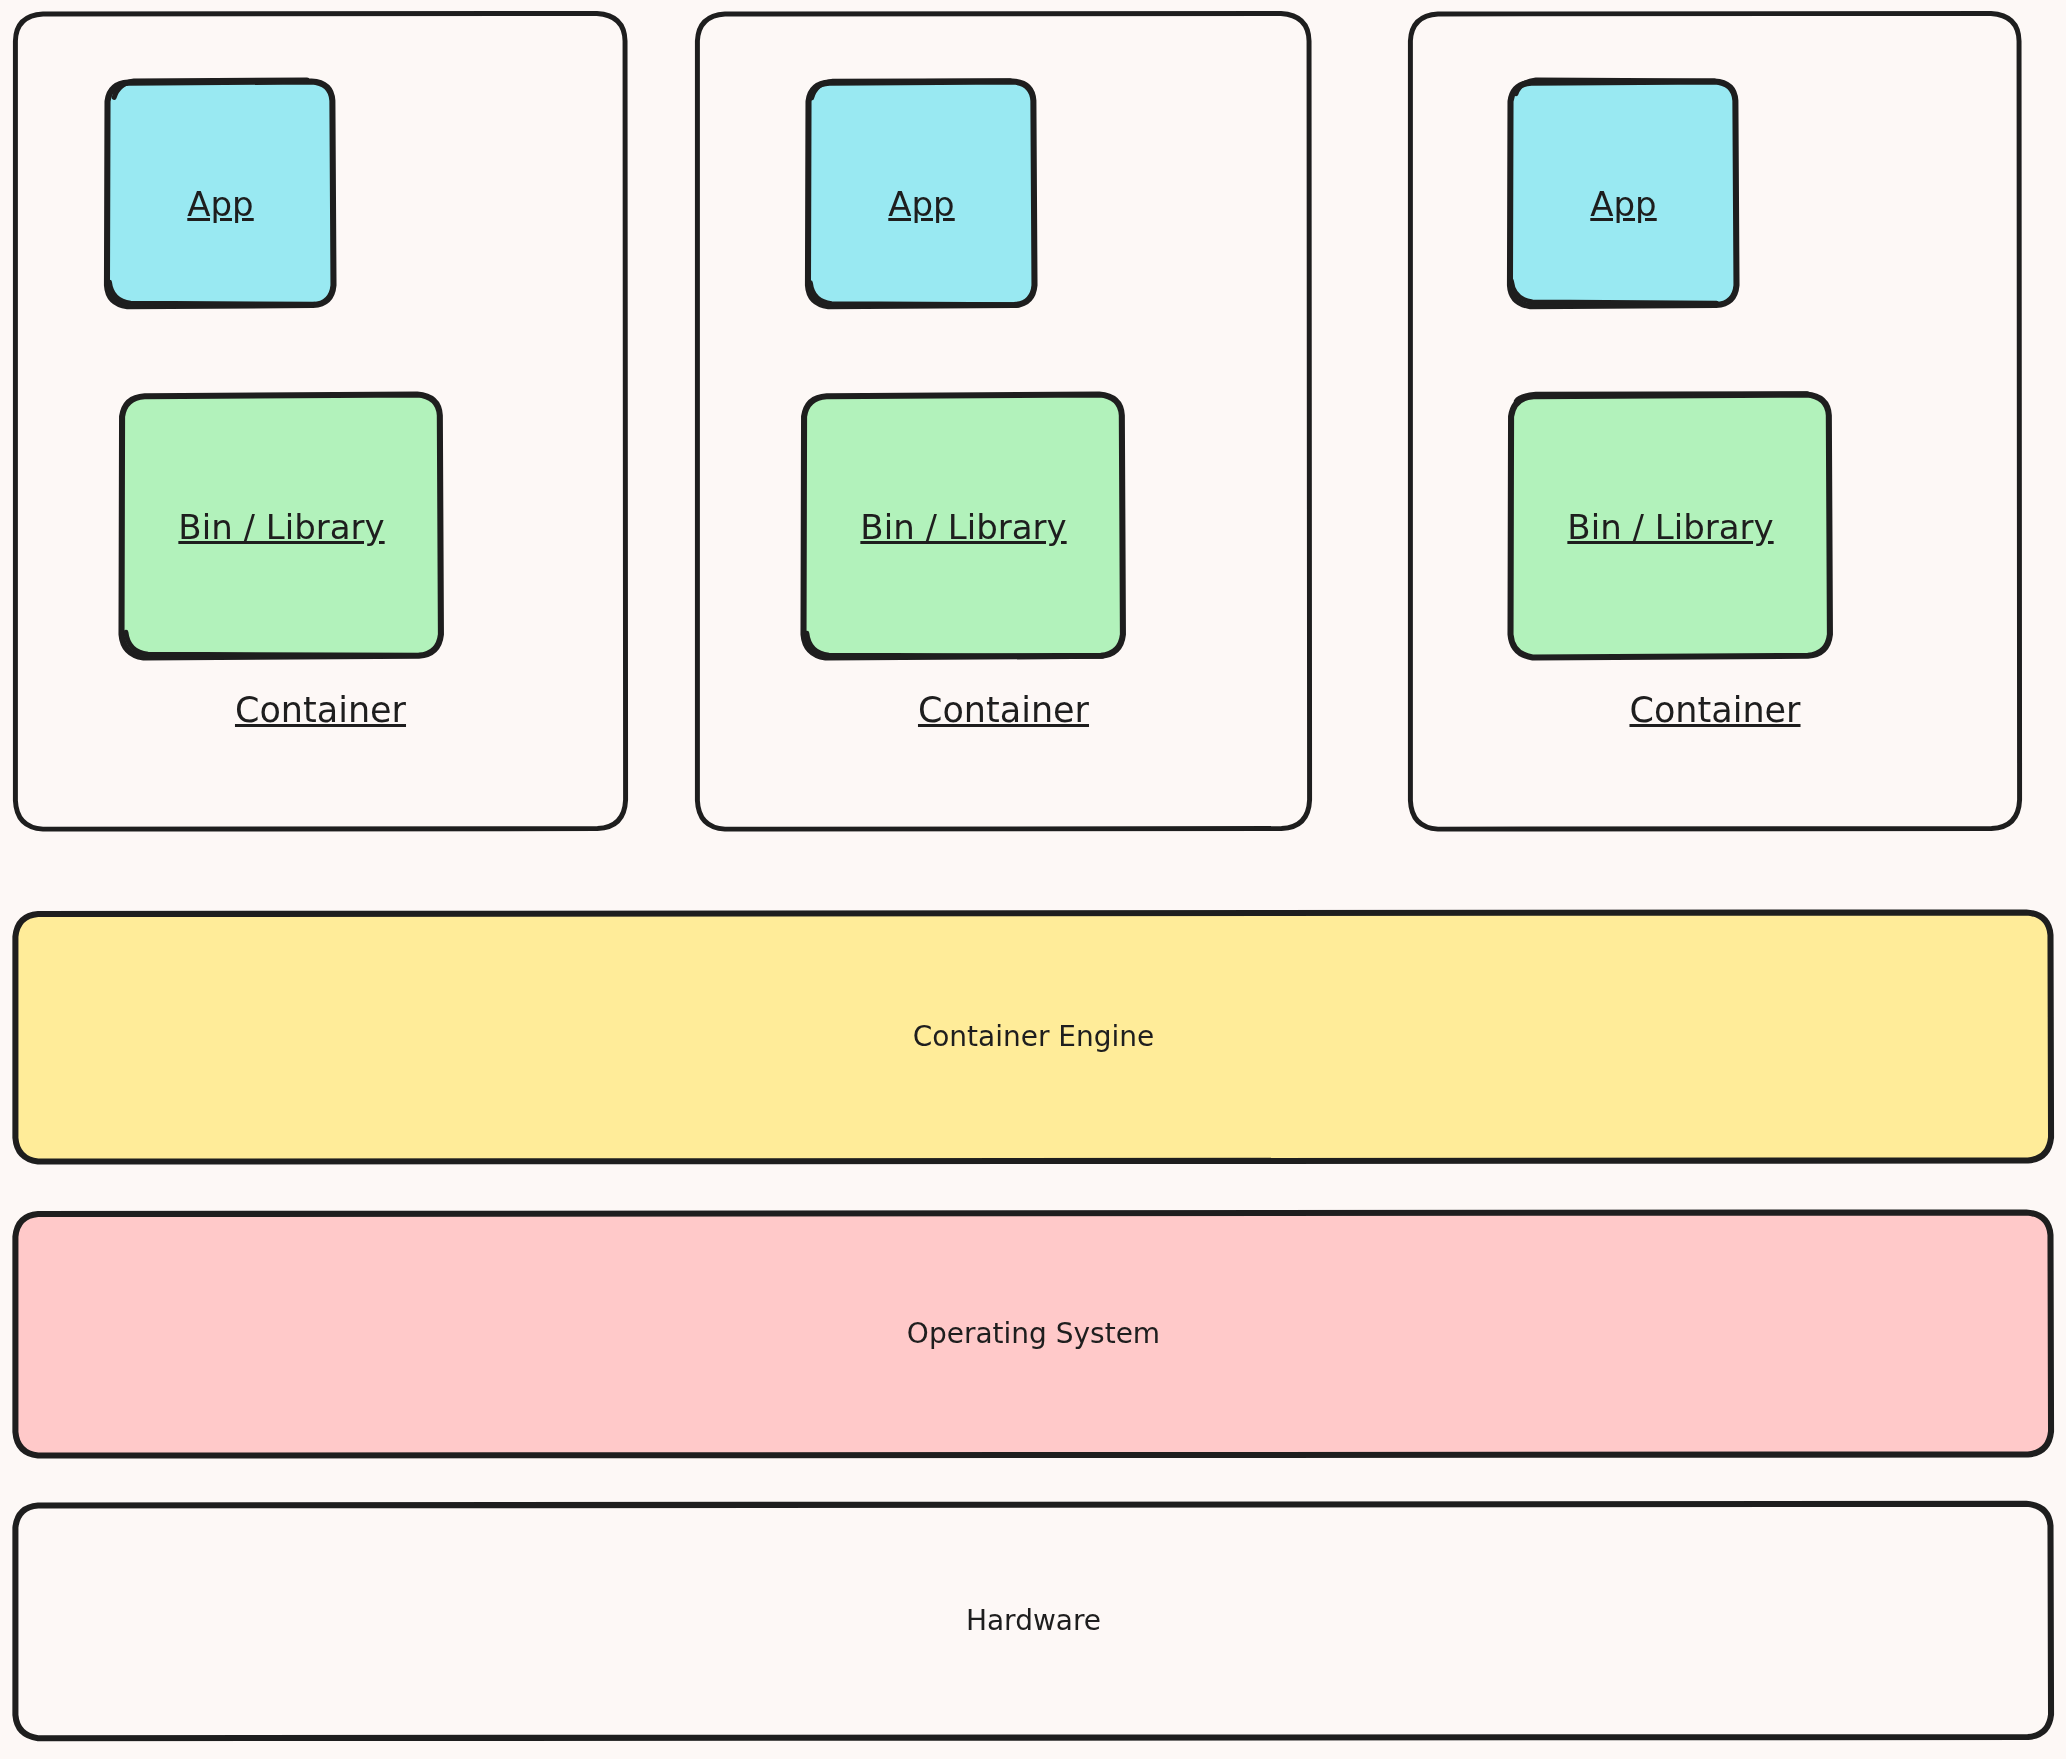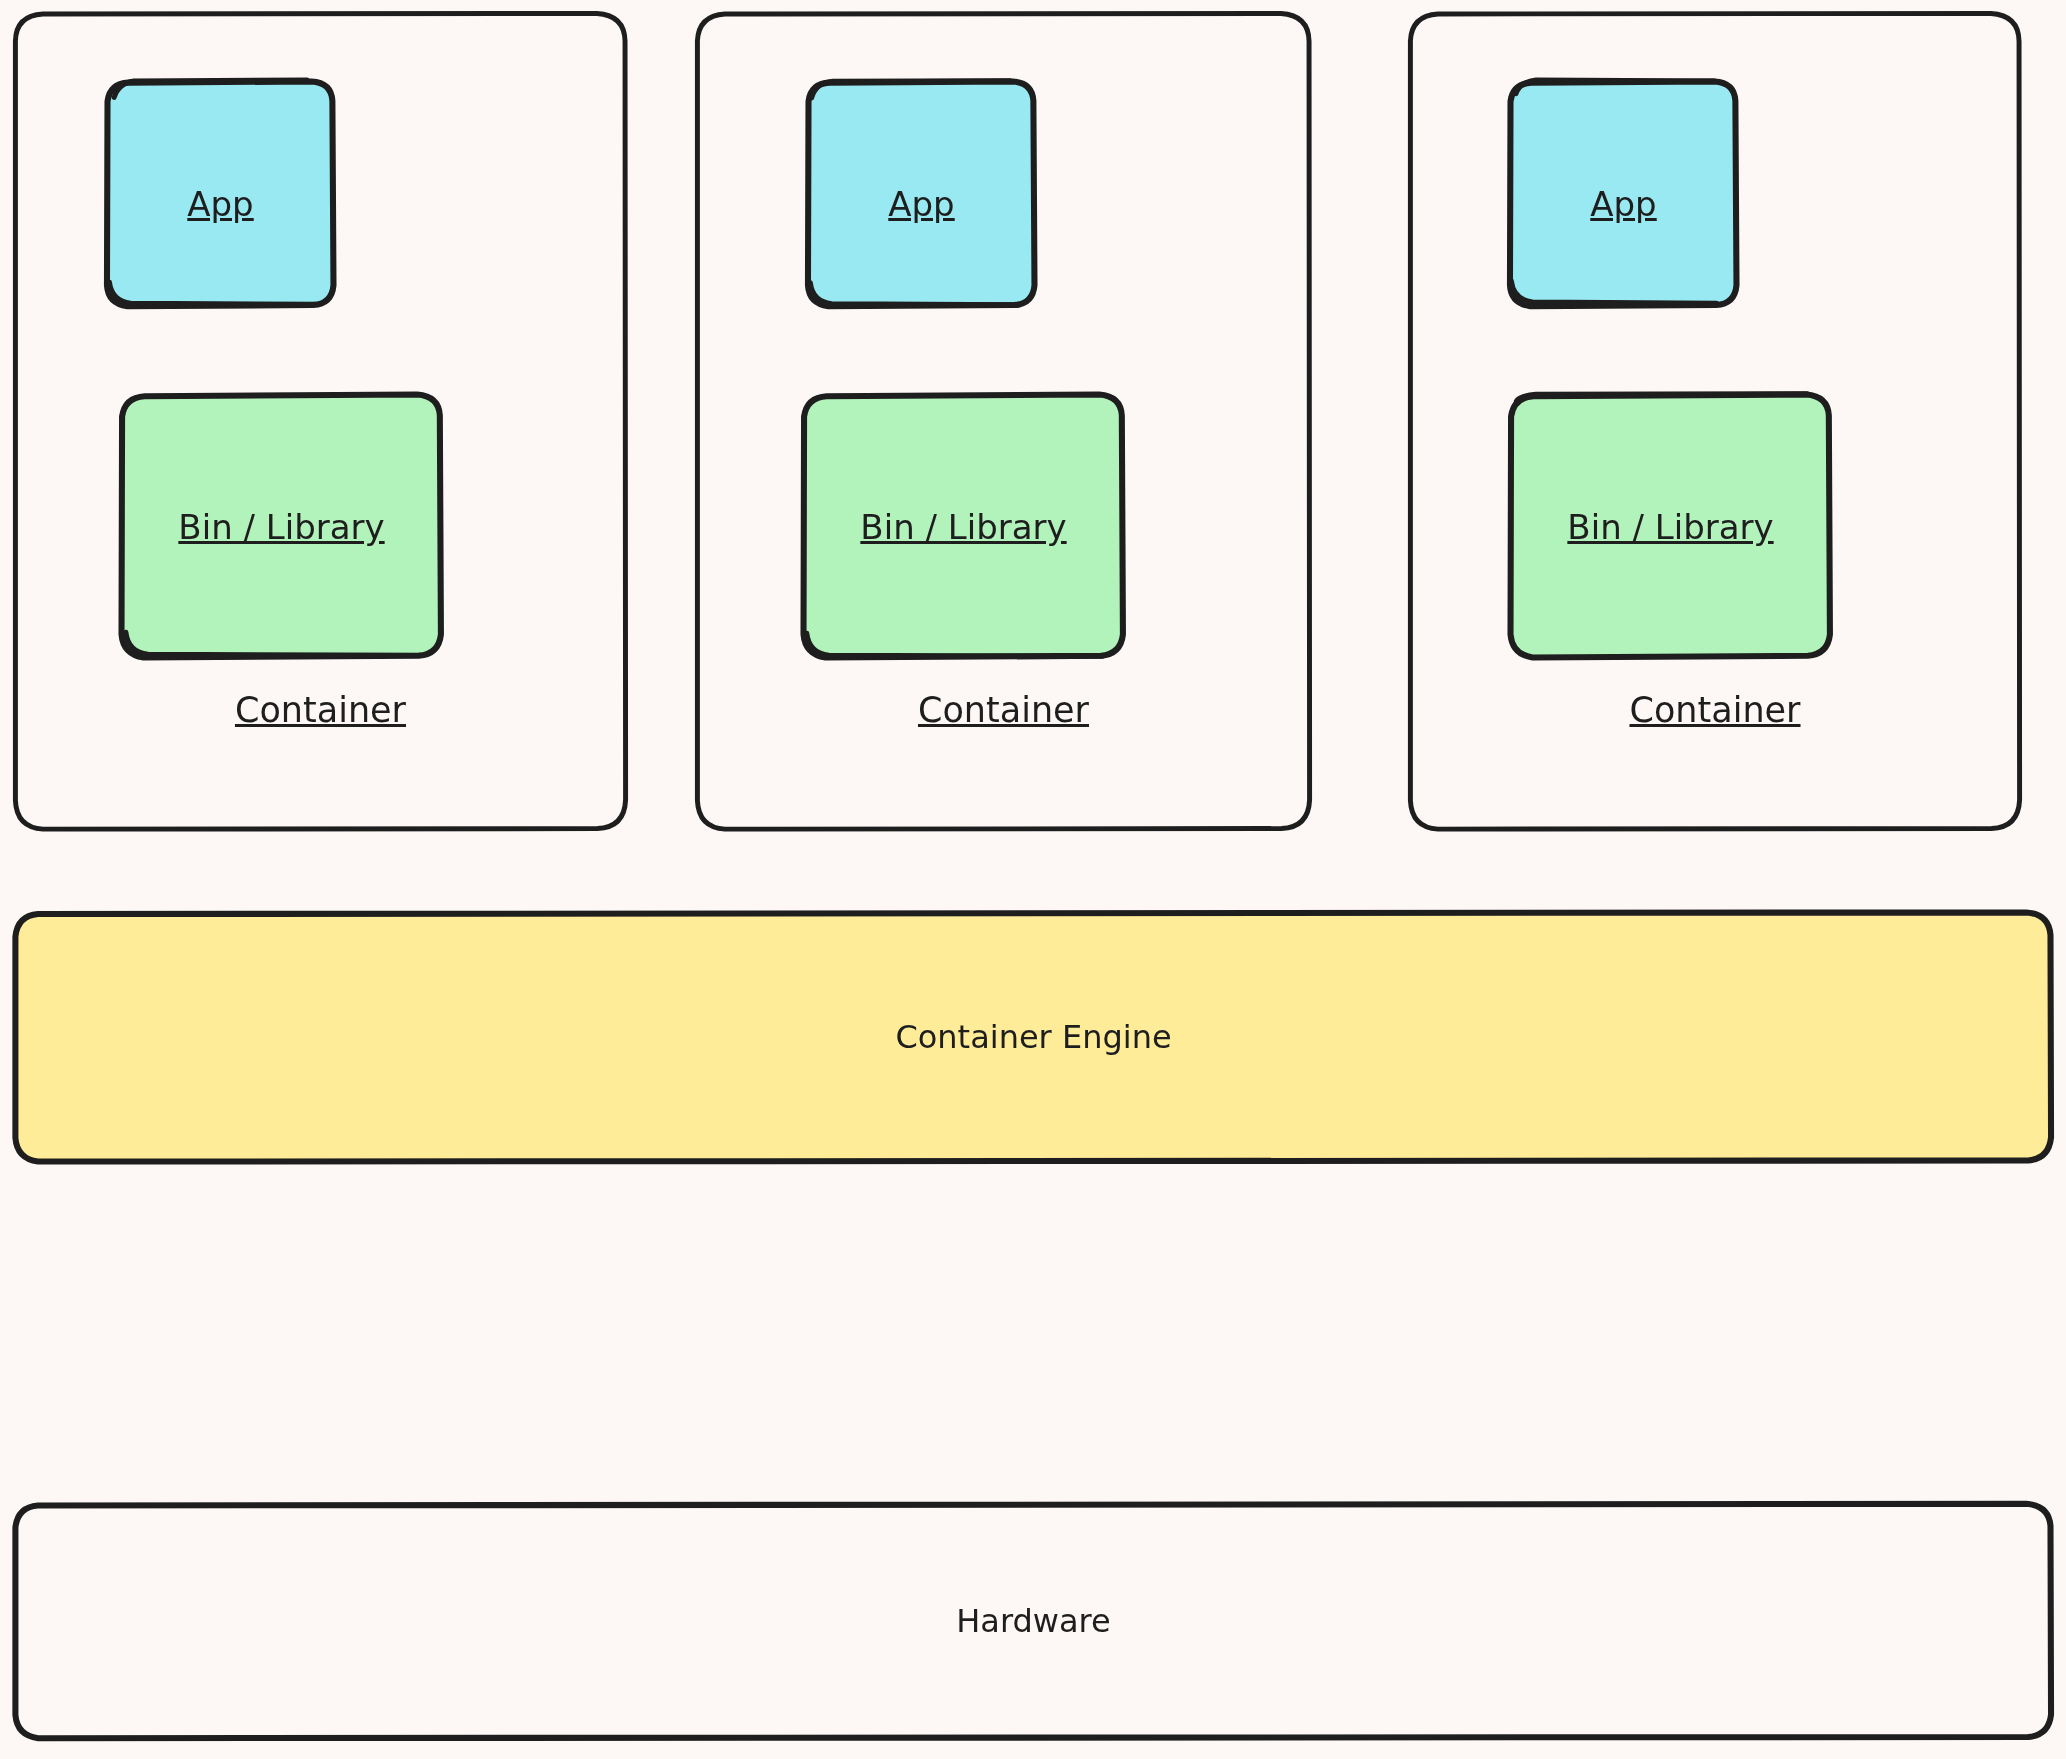--- a/index.html
+++ b/index.html
@@ -57,21 +57,21 @@
   .card .rlabel {
     top: 50%;
     transform: translateY(-50%);
     font-size: 34px;
   }
 
   
   .band .rlabel {
     top: 50%;
     transform: translateY(-50%);
-    font-size: 32px;
+    font-size: 28px;
   }
 </style>
 </head>
 <body>
 
 <div class="stage">
 
   <div class="rbox container-shell" style="left:11px; top:8.8px; width:619px; height:824px;">
     <svg viewBox="0 0 1123 1496" preserveAspectRatio="none">
       <path d="M8 58 Q9 12 58 9 L1063 8 Q1113 11 1114 58 L1115 1436 Q1113 1486 1064 1488 L 58 1489 Q10 1486 8 1437 Z" fill="#fdf8f6" stroke="#1e1e1e" stroke-width="9" stroke-linecap="round" stroke-linejoin="round"></path>
@@ -154,20 +154,27 @@
   </div>
 
   <div class="rbox band" style="left:11px; top:908px; width:2045px; height:258px;">
     <svg viewBox="0 0 3712 468" preserveAspectRatio="none">
       <path d="M9 50 Q13 13 50 10 L3660 9 Q3700 12 3703 50 L3704 418 Q3700 456 3662 459 L 50 460 Q12 456 9 418 Z" fill="#ffec99" stroke="none"></path>
       <path d="M8 52 Q12 14 49 11 L3658 8 Q3699 11 3702 49 L3703 416 Q3699 455 3661 458 L49 460 Q11 455 8 417 Z" fill="none" stroke="#1e1e1e" stroke-width="11" stroke-linecap="round" stroke-linejoin="round"></path>
     </svg>
     <div class="rlabel">Container Engine</div>
   </div>
 
+  <div class="rbox band" style="left:11px; top:1208px; width:2045px; height:252px;">
+    <svg viewBox="0 0 3712 458" preserveAspectRatio="none">
+      <path d="M9 50 Q13 13 50 10 L3660 9 Q3700 12 3703 50 L3704 408 Q3700 446 3662 449 L 50 450 Q12 446 9 408 Z" fill="#ffc9c9" stroke="none"></path>
+      <path d="M8 52 Q12 14 49 11 L3658 8 Q3699 11 3702 49 L3703 406 Q3699 445 3661 448 L49 450 Q11 445 8 407 Z" fill="none" stroke="#1e1e1e" stroke-width="11" stroke-linecap="round" stroke-linejoin="round"></path>
+    </svg>
+    <div class="rlabel">Operating System</div>
+  </div>
 
   <div class="rbox band" style="left:11px; top:1500px; width:2045px; height:242px;">
     <svg viewBox="0 0 3712 440" preserveAspectRatio="none">
       <path d="M9 48 Q13 12 50 9 L3660 8 Q3700 11 3703 48 L3704 392 Q3700 429 3662 432 L 50 433 Q12 429 9 392 Z" fill="#fdf8f6" stroke="none"></path>
       <path d="M8 50 Q12 13 49 10 L3658 7 Q3699 10 3702 47 L3703 390 Q3699 428 3661 431 L49 433 Q11 428 8 391 Z" fill="none" stroke="#1e1e1e" stroke-width="11" stroke-linecap="round" stroke-linejoin="round"></path>
     </svg>
     <div class="rlabel">Hardware</div>
   </div>
 
 </div>

